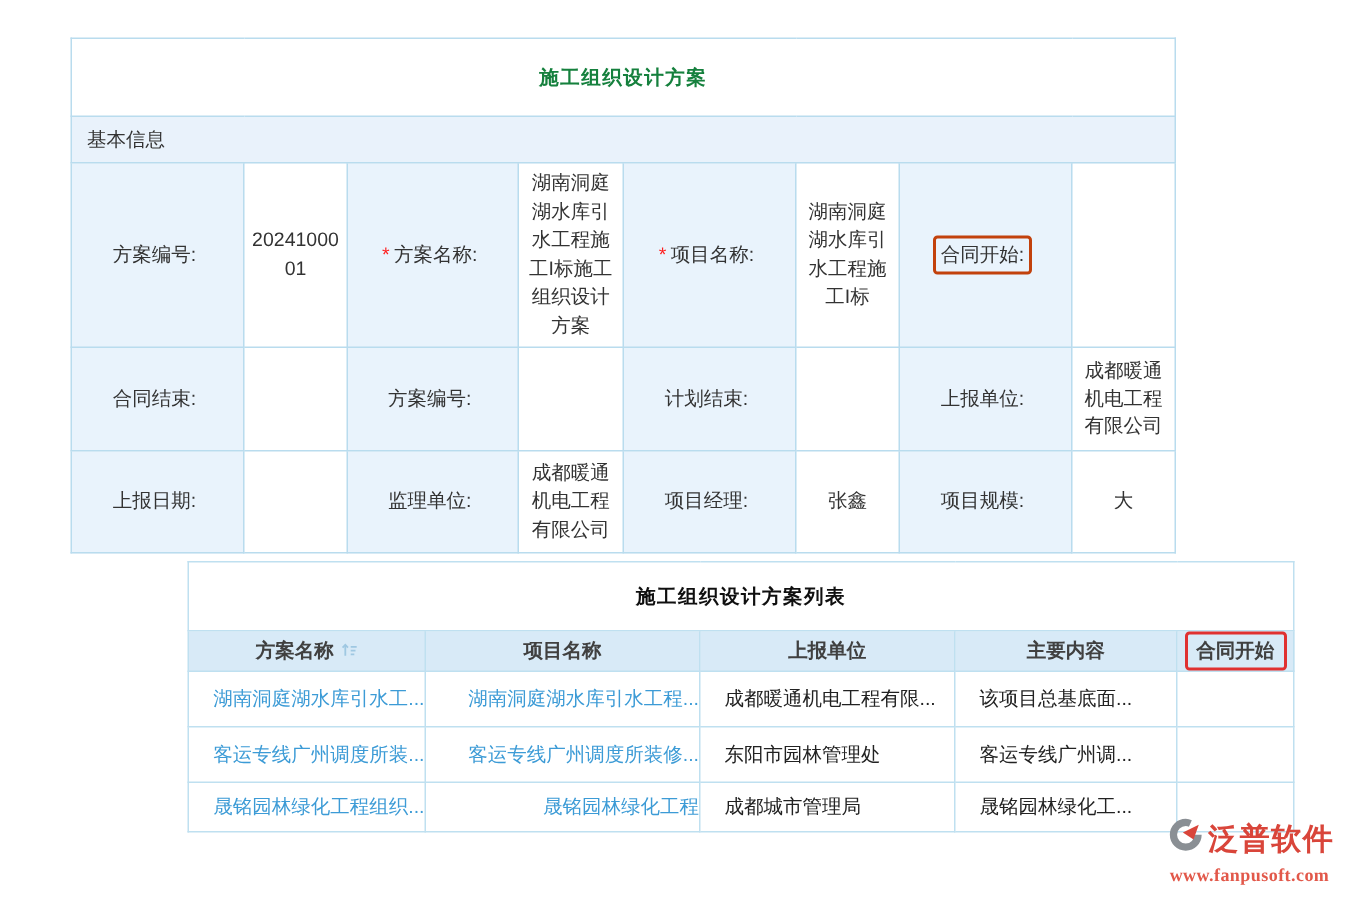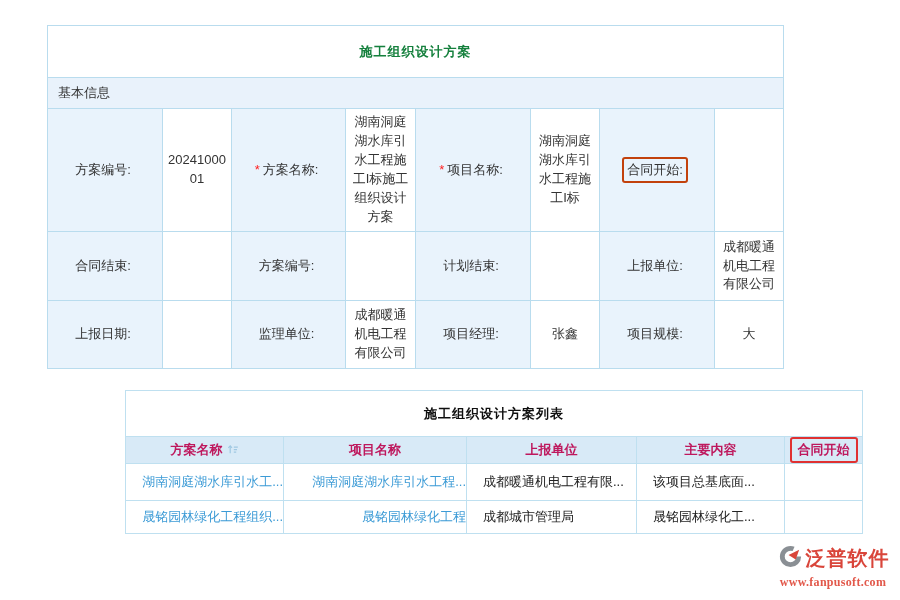--- a/index.html
+++ b/index.html
@@ -36,31 +36,31 @@
     word-break: break-all; line-height: 1.45; color: #333; margin-top: 27px;
   }
   .req { color: #ff1f1f; margin-right: 3px; font-size: 13px; }
   .hl-box {
     display: inline-block; border: 2px solid #c2410c; border-radius: 3px;
     padding: 2px 3px; background: transparent;
   }
 
   
   table.list-table {
-    position: absolute; left: 125px; top: 390px; width: 737px;
+    position: absolute; left: 125px; top: 374px; width: 737px;
     border-collapse: collapse; table-layout: fixed;
     background: #fff; border: 1px solid #8ecde5;
   }
   .list-table td { border: 1px solid #bfe0f0; font-size: 13px; vertical-align: middle; }
   .list-title-cell {
     height: 46px; text-align: center; font-size: 18px; font-weight: bold;
     color: #0f0f0f; background: #fff; letter-spacing: 1px; border-bottom: 1px solid #bfe0f0;
   }
   .list-header-cell {
-    height: 23px; background: #d8eaf7; color: #be185d; font-weight: bold;
+    height: 23px; background: #d8eaf7; color: #404040; font-weight: bold;
     text-align: center; font-size: 13px;
   }
   .hl-box-hdr {
     display: inline-block; border: 2px solid #e03131; border-radius: 3px;
     padding: 2px 6px; font-weight: bold;
   }
   .list-row td { height: 37px; background: #fff; }
   .list-row.last td { height: 33px; }
   .cell-link { color: #3c9bd6; text-align: right; cursor: pointer; }
   .cell-plain { text-align: left; padding-left: 16px; color: #222; }
@@ -149,20 +149,27 @@
     <td class="list-header-cell"><span>主要内容</span></td>
     <td class="list-header-cell"><span class="hl-box-hdr"><span>合同开始</span></span></td>
   </tr>
   <tr class="list-row">
     <td class="cell-link">湖南洞庭湖水库引水工...</td>
     <td class="cell-link">湖南洞庭湖水库引水工程...</td>
     <td class="cell-plain">成都暖通机电工程有限...</td>
     <td class="cell-plain">该项目总基底面...</td>
     <td class="cell-plain"></td>
   </tr>
+  <tr class="list-row">
+    <td class="cell-link">客运专线广州调度所装...</td>
+    <td class="cell-link">客运专线广州调度所装修...</td>
+    <td class="cell-plain">东阳市园林管理处</td>
+    <td class="cell-plain">客运专线广州调...</td>
+    <td class="cell-plain"></td>
+  </tr>
   <tr class="list-row last">
     <td class="cell-link">晟铭园林绿化工程组织...</td>
     <td class="cell-link">晟铭园林绿化工程</td>
     <td class="cell-plain">成都城市管理局</td>
     <td class="cell-plain">晟铭园林绿化工...</td>
     <td class="cell-plain"></td>
   </tr>
 </tbody>
   </table>
 

